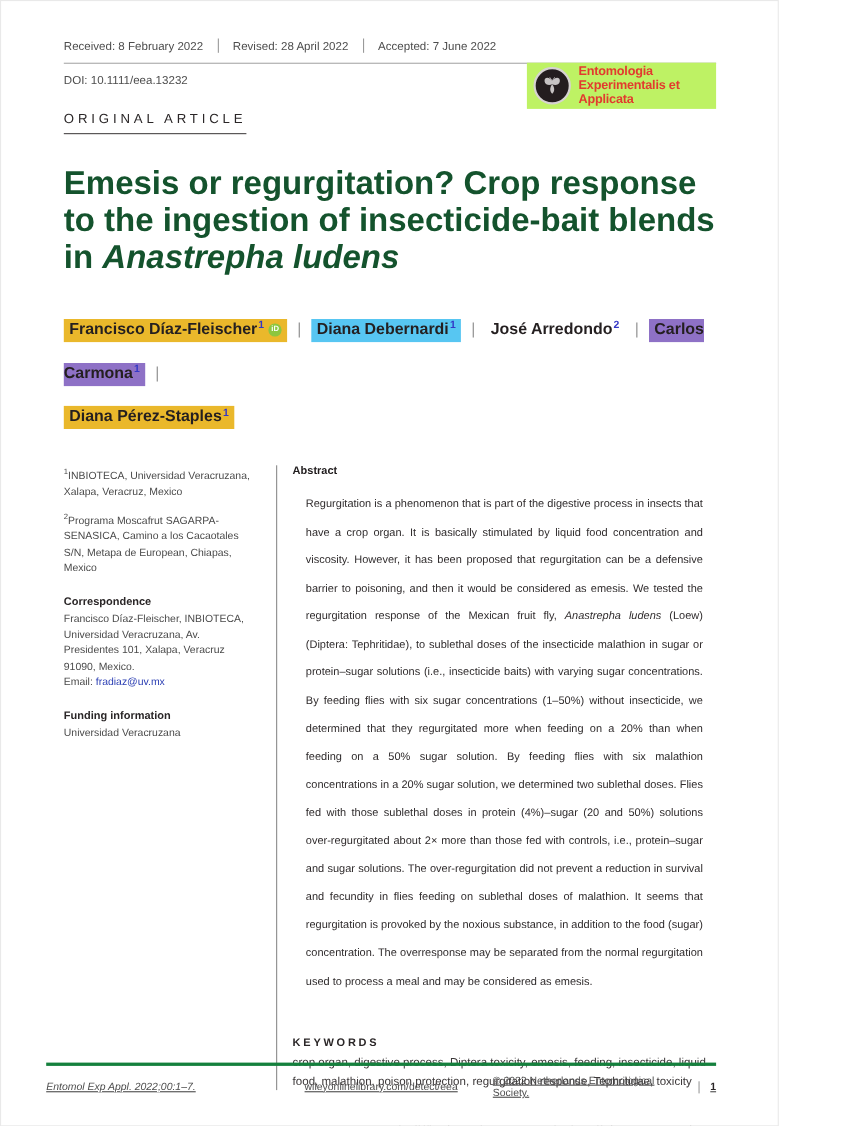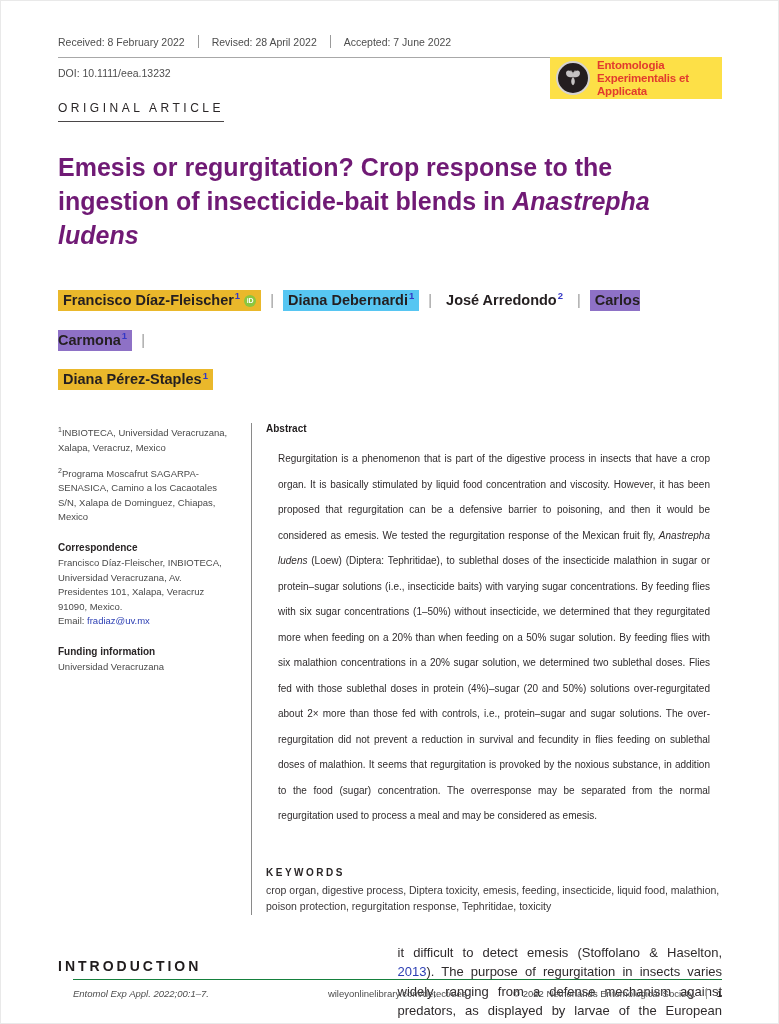--- a/index.html
+++ b/index.html
@@ -1,52 +1,52 @@
 <!DOCTYPE html>
 <html><head>
 <meta charset="utf-8">
 <style>
   html,body{margin:0;padding:0;background:#ffffff;}
   .page{
     position:relative;
-    width:779px;height:1024px;
+    width:708px;height:1024px;
     box-sizing:border-box;
     background:#ffffff;
     border:1px solid #e9e9e9;
     padding:34px 56px 0 57px;
     font-family:"Liberation Sans", sans-serif;
     color:#231f20;
     overflow:hidden;
   }
   
   .meta-row{display:flex;align-items:center;font-size:10.5px;color:#4d4d4d;}
   .meta-sep{width:1px;height:13px;background:#9a9a9a;margin:0 13px;}
   .top-rule{border:none;border-top:1px solid #a8a8a8;margin:9px 0 0 0;}
   .doi-row{margin-top:9px;font-size:10.5px;color:#4d4d4d;}
   
   .logo{
     position:absolute;top:56px;right:56px;
-    width:172px;height:42px;background:#fde047;
+    width:172px;height:42px;background:#bef264;
     display:flex;align-items:center;gap:7px;
     padding:0 8px 0 6px;box-sizing:border-box;
   }
   .logo-emblem{
     width:30px;height:30px;border-radius:50%;
     background:#241d1f;border:2px solid #d6d2d1;
     display:flex;align-items:center;justify-content:center;flex:none;
   }
   .logo-text{color:#e23b2e;font-weight:bold;font-size:11.5px;line-height:13px;letter-spacing:-0.2px;}
   
   .article-type{
     display:inline-block;margin-top:22px;
     font-size:12px;font-weight:normal;letter-spacing:3.5px;color:#2a2627;
     padding-bottom:6px;border-bottom:1.5px solid #4a4647;
   }
   
-  .title{margin:28px 0 0 0;font-size:25px;line-height:34px;font-weight:bold;color:#701a75;}
+  .title{margin:28px 0 0 0;font-size:30px;line-height:34px;font-weight:bold;color:#14532d;}
   .title .i{font-style:italic;}
   
   .authors{margin-top:26px;font-size:14.5px;font-weight:bold;line-height:35px;color:#241f20;}
   .author{padding:2px 5px 3px 5px;}
   .author .asup{font-size:9.5px;vertical-align:super;color:#3437c6;margin-left:1px;}
   .author-sep{color:#9a9a9a;font-weight:normal;margin:0 9px;}
   .orcid{
     display:inline-block;width:12px;height:12px;border-radius:50%;
     background:#8cc63f;color:#ffffff;font-size:7px;font-weight:bold;
     line-height:12px;text-align:center;vertical-align:middle;margin-left:4px;
@@ -65,23 +65,23 @@
   
   .intro{display:flex;gap:15px;margin-top:28px;}
   .intro .col{flex:1;font-size:13px;line-height:19.5px;text-align:justify;color:#2f2b2c;}
   .section-h{font-size:14px;font-weight:bold;letter-spacing:3px;margin:14px 0 18px 0;color:#201c1d;}
   .intro p{margin:0;}
   .i{font-style:italic;}
   .link{color:#2b3eb3;}
   .sup{font-size:60%;vertical-align:super;}
   
   .footer{
-    position:absolute;left:72px;right:56px;bottom:24px;
-    border-top:1px solid #15803d;padding-top:8px;
-    display:flex;align-items:center;font-size:9.5px;color:#4d4d4d;
+    position:absolute;left:41px;right:56px;bottom:24px;
+    border-top:3px solid #15803d;padding-top:8px;
+    display:flex;align-items:center;font-size:9.5px;color:#4d4d4d;text-decoration:underline;
   }
   .f-left{flex:1;font-style:italic;}
   .f-center{flex:1;text-align:center;font-style:normal;}
   .f-right{flex:1;text-align:left;display:flex;justify-content:flex-end;align-items:center;}
   .page-num{margin-left:10px;padding-left:10px;border-left:1px solid #9a9a9a;font-weight:bold;color:#2a2627;}
 </style>
 </head>
 <body>
 
 <div class="page">
@@ -118,21 +118,21 @@
   
   <h1 class="title"><span>Emesis or regurgitation? Crop response to the ingestion of insecticide-bait blends in </span><span class="i">Anastrepha ludens</span></h1>
 
   
   <div class="authors"><span class="author" style="background-color: rgb(234, 184, 43);"><span>Francisco Díaz-Fleischer</span><span class="asup">1</span><span class="orcid">iD</span></span><span class="author-sep">|</span><span class="author" style="background-color: rgb(87, 198, 242);"><span>Diana Debernardi</span><span class="asup">1</span></span><span class="author-sep">|</span><span class="author"><span>José Arredondo</span><span class="asup">2</span></span><span class="author-sep">|</span><span class="author" style="background-color: rgb(142, 113, 198);"><span>Carlos Carmona</span><span class="asup">1</span></span><span class="author-sep">|</span><br><span class="author" style="background-color: rgb(234, 184, 43);"><span>Diana Pérez-Staples</span><span class="asup">1</span></span></div>
 
   
   <div class="info-grid">
     <div class="sidebar">
       <div class="affil"><span class="sup">1</span><span>INBIOTECA, Universidad Veracruzana, Xalapa, Veracruz, Mexico</span></div>
-      <div class="affil"><span class="sup">2</span><span>Programa Moscafrut SAGARPA-SENASICA, Camino a los Cacaotales S/N, Xalapa de Dominguez, Chiapas, Mexico</span></div>
+      <div class="affil"><span class="sup">2</span><span>Programa Moscafrut SAGARPA-SENASICA, Camino a los Cacaotales S/N, Metapa de European, Chiapas, Mexico</span></div>
       <div class="sb-heading">Correspondence</div>
       <div>Francisco Díaz-Fleischer, INBIOTECA, Universidad Veracruzana, Av. Presidentes 101, Xalapa, Veracruz 91090, Mexico.</div>
       <div><span>Email: </span><span class="link">fradiaz@uv.mx</span></div>
       <div class="sb-heading">Funding information</div>
       <div>Universidad Veracruzana</div>
     </div>
     <div class="abstract-col">
       <h2 class="abstract-h">Abstract</h2>
       <p class="abstract-text"><span>Regurgitation is a phenomenon that is part of the digestive process in insects that have a crop organ. It is basically stimulated by liquid food concentration and viscosity. However, it has been proposed that regurgitation can be a defensive barrier to poisoning, and then it would be considered as emesis. We tested the regurgitation response of the Mexican fruit fly, </span><span class="i">Anastrepha ludens</span><span> (Loew) (Diptera: Tephritidae), to sublethal doses of the insecticide malathion in sugar or protein–sugar solutions (i.e., insecticide baits) with varying sugar concentrations. By feeding flies with six sugar concentrations (1–50%) without insecticide, we determined that they regurgitated more when feeding on a 20% than when feeding on a 50% sugar solution. By feeding flies with six malathion concentrations in a 20% sugar solution, we determined two sublethal doses. Flies fed with those sublethal doses in protein (4%)–sugar (20 and 50%) solutions over-regurgitated about 2× more than those fed with controls, i.e., protein–sugar and sugar solutions. The over-regurgitation did not prevent a reduction in survival and fecundity in flies feeding on sublethal doses of malathion. It seems that regurgitation is provoked by the noxious substance, in addition to the food (sugar) concentration. The overresponse may be separated from the normal regurgitation used to process a meal and may be considered as emesis.</span></p>
       <div class="kw-h">KEYWORDS</div>

